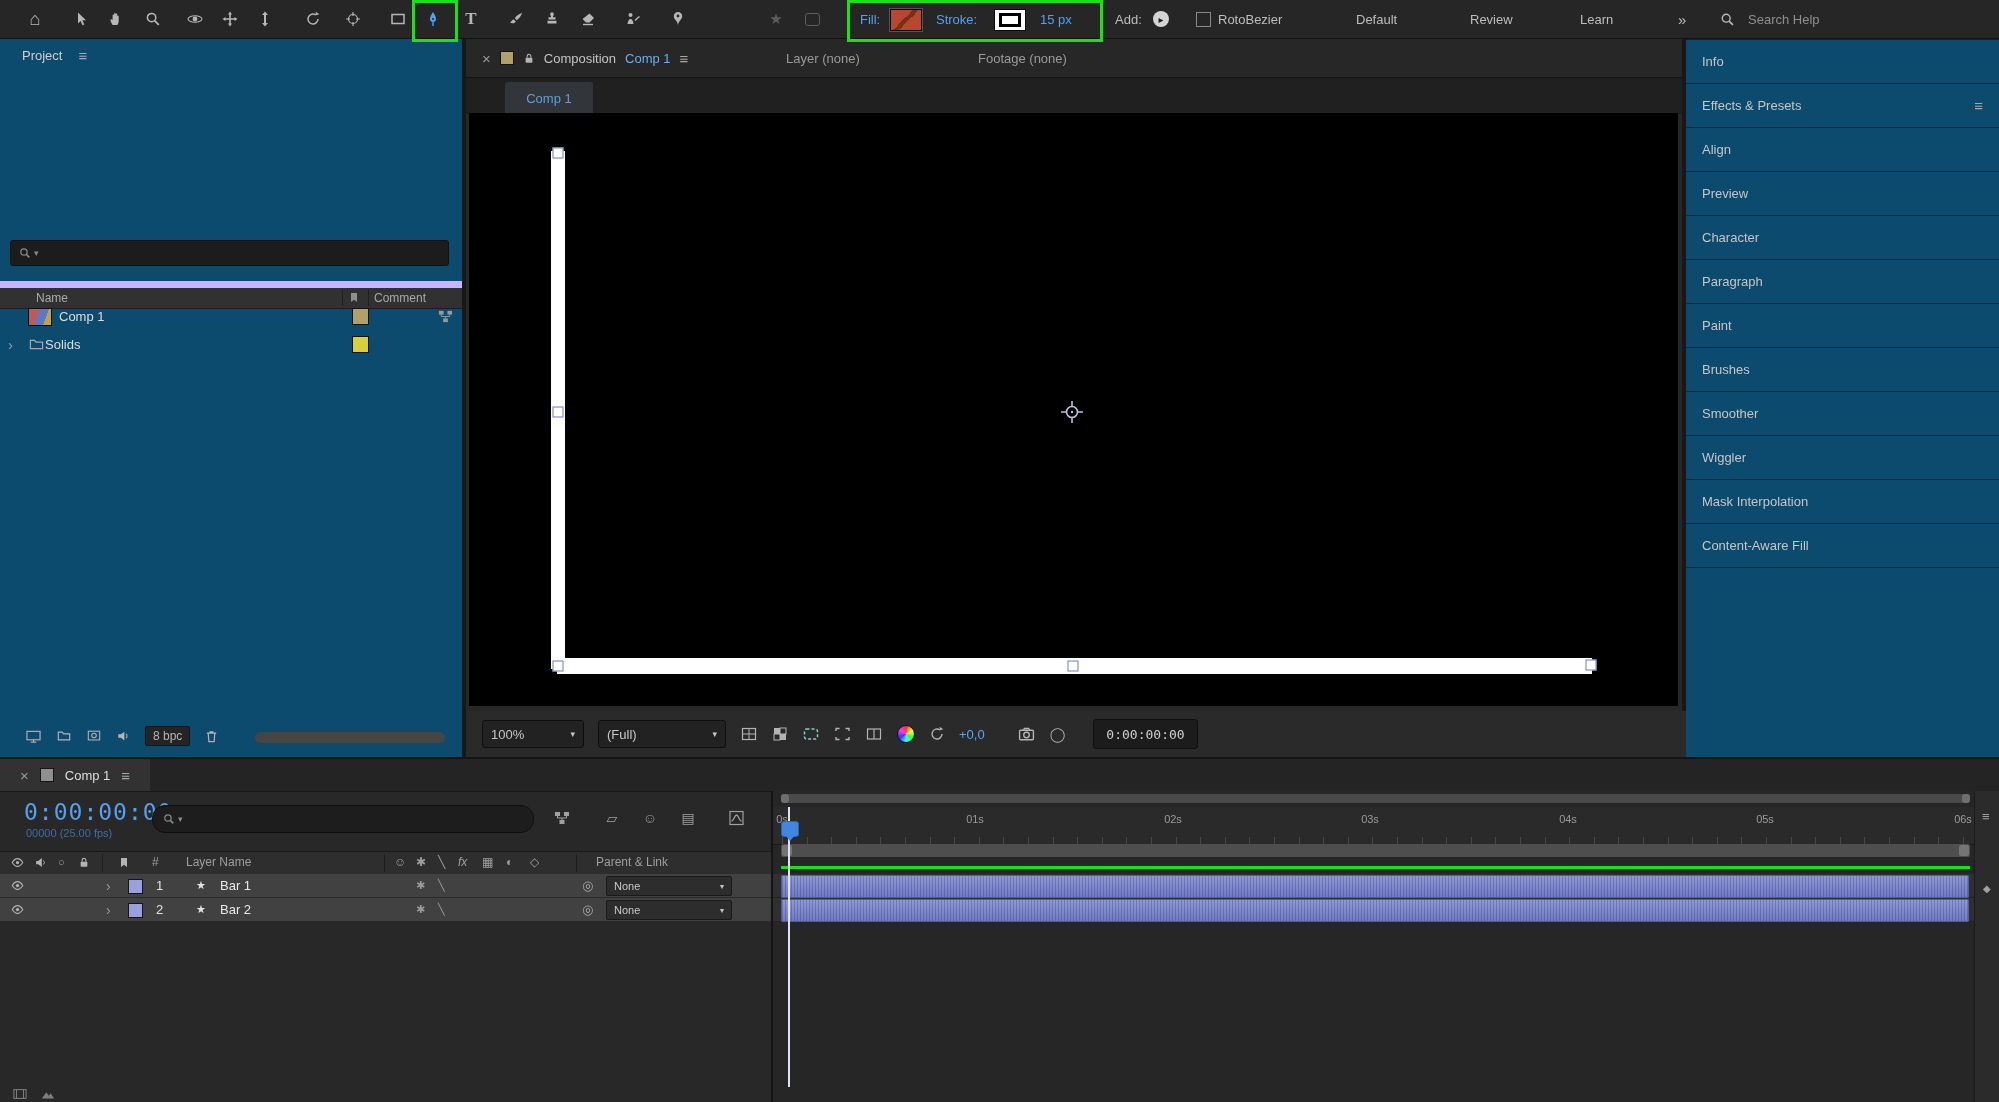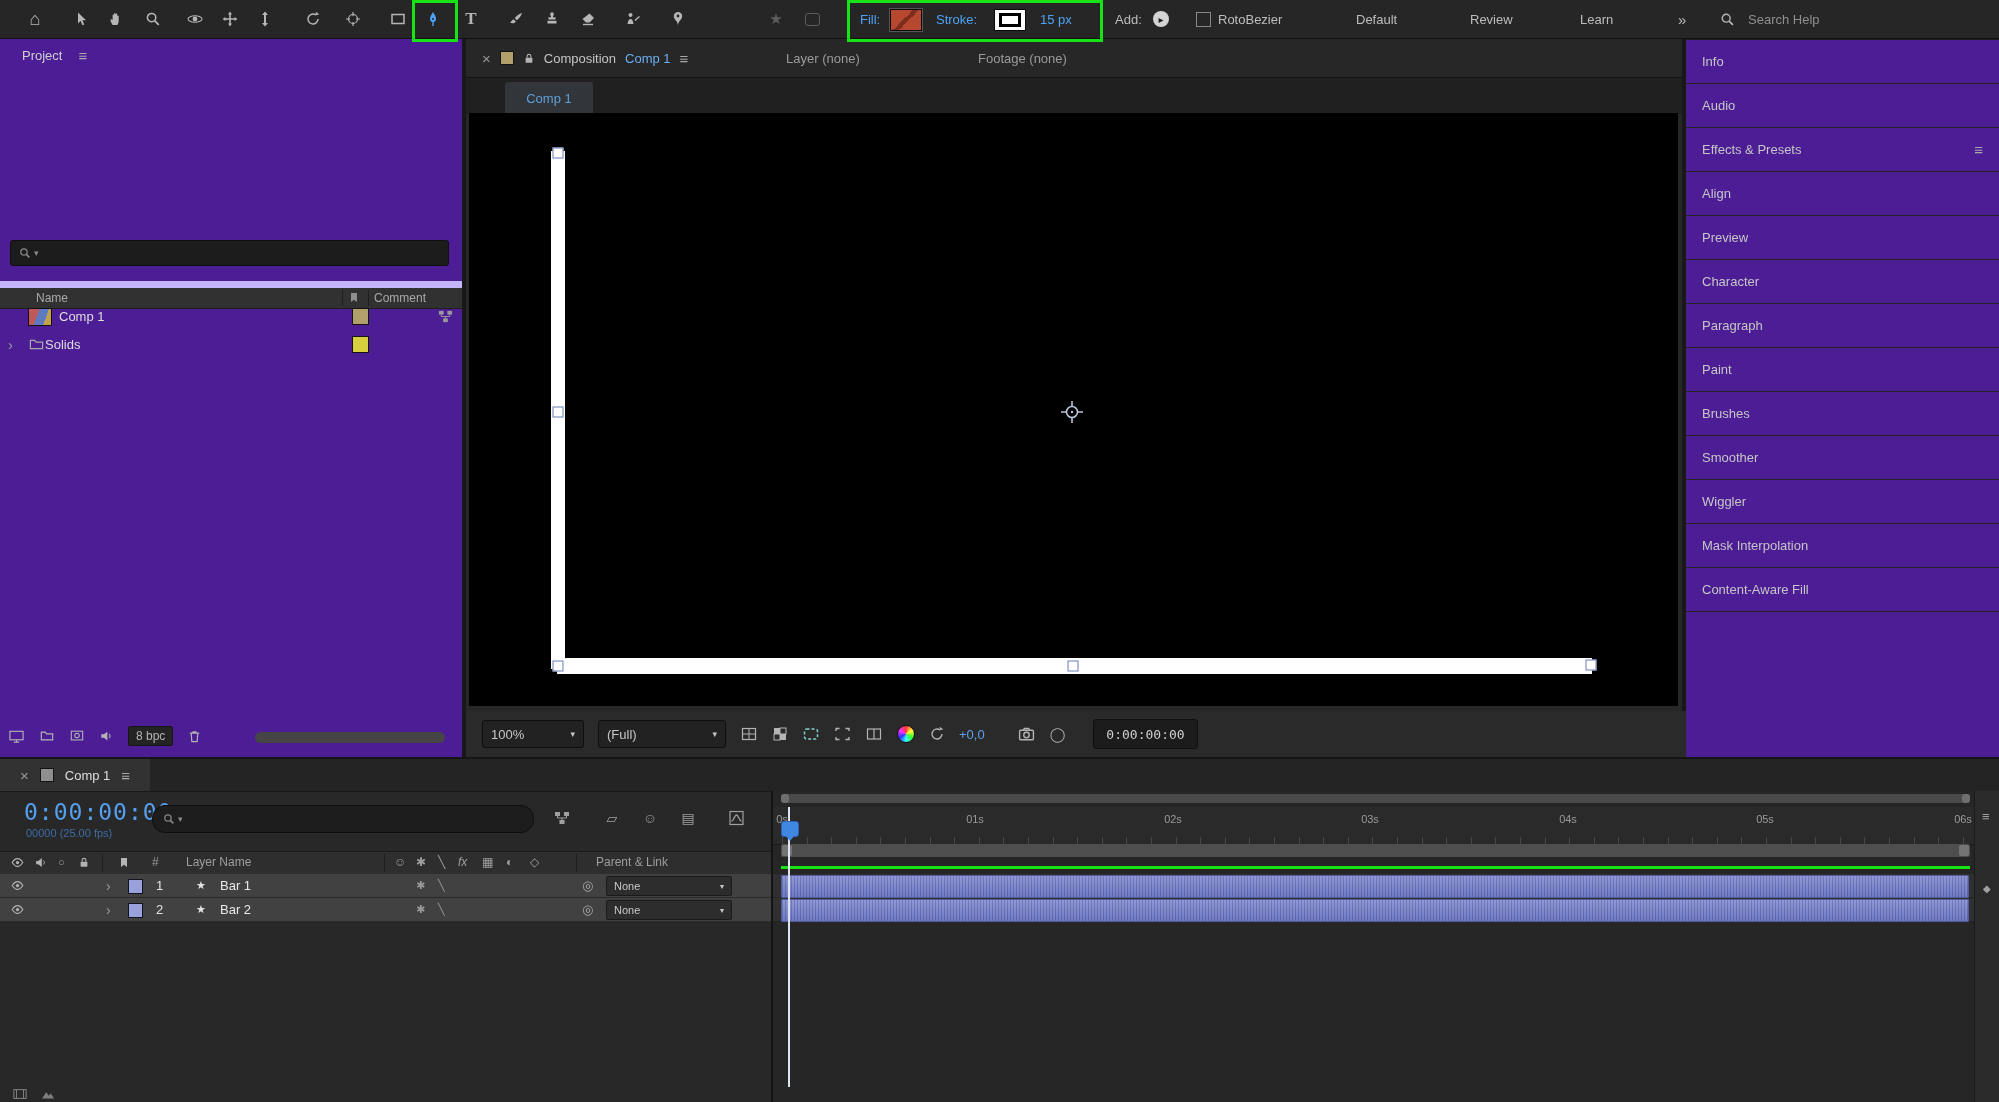--- a/index.html
+++ b/index.html
@@ -17,36 +17,36 @@
   .tb-label{position:absolute;top:0;height:38px;display:flex;align-items:center;color:#bdbdbd}
   .blue{color:#4fa3f5}
   .swatch-fill{position:absolute;top:9px;width:30px;height:20px;background:linear-gradient(135deg,#b5482f 44%,#7e2c1b 44% 56%,#b5482f 56%);border:1px solid #0a0a0a;box-shadow:0 0 0 1px #555}
   .swatch-stroke{position:absolute;top:9px;width:30px;height:20px;background:#fff;border:1px solid #0a0a0a;display:flex;align-items:center;justify-content:center}
   .swatch-stroke i{display:block;width:16px;height:8px;border:3px solid #000;background:#fff}
   .add-circle{position:absolute;top:11px;width:16px;height:16px;border-radius:50%;background:#d4d4d4;color:#1d1d1d;font-size:10px;display:flex;align-items:center;justify-content:center}
   .checkbox{position:absolute;top:12px;width:13px;height:13px;border:1px solid #8a8a8a;background:transparent}
   .green-box{position:absolute;border:3px solid #17e317;z-index:60;pointer-events:none}
 
   
-  .panel{position:absolute;background:#4c1d95}
+  .panel{position:absolute;background:#0c4a6e}
   .project{left:0;top:39px;width:462px;height:718px;border-right:4px solid #181818}
   .comp{left:466px;top:39px;width:1216px;height:718px;background:#272727;border-right:4px solid #181818}
   .rightp{left:1686px;top:40px;width:313px;height:718px}
   .tlpanel{left:0;top:757px;width:1999px;height:345px;background:#282828;border-top:2px solid #151515}
 
   
   .pp-header{height:32px;display:flex;align-items:center;gap:16px;padding-left:22px;color:#cfcfcf}
   .menu-ic{color:#a8a8a8;font-size:15px}
   .pp-search{position:absolute;left:10px;top:201px;right:13px;height:24px;background:#1c1c1c;border:1px solid #101010;border-radius:3px;display:flex;align-items:center;gap:3px;padding-left:8px;color:#8a8a8a}
   .pp-cols{position:absolute;left:0;top:242px;width:100%;height:20px;background:#313131;border-top:7px solid #c4b5fd;border-bottom:1px solid #1d1d1d;color:#a9a9a9;font-size:12px}
   .pp-row{position:absolute;left:0;width:100%;height:27px;display:flex;align-items:center}
   .swatch-sq{position:absolute;left:352px;width:15px;height:15px;border:1px solid #141414}
   .comp-thumb{position:absolute;left:28px;width:22px;height:16px;border:1px solid #101010;
       background:linear-gradient(110deg,#c05a5a 0 38%,#5d79c2 38% 72%,#c2a24a 72%)}
-  .pp-footer{position:absolute;left:0;bottom:8px;width:100%;height:26px;display:flex;align-items:center;gap:14px;padding-left:8px;color:#9e9e9e}
+  .pp-footer{position:absolute;left:0;bottom:8px;width:100%;height:26px;display:flex;align-items:center;gap:14px;padding-left:25px;color:#9e9e9e}
   .bpc{background:#242424;border:1px solid #161616;padding:2px 7px;border-radius:2px;font-size:12px;color:#b5b5b5}
   .pp-scroll{position:absolute;left:255px;bottom:14px;width:190px;height:11px;border-radius:6px;background:#454545}
 
   
   .cp-tabs{position:absolute;left:0;top:0;width:100%;height:38px;display:flex;align-items:center;gap:9px;padding-left:16px;color:#c4c4c4}
   .cp-subbar{position:absolute;left:0;top:38px;width:100%;height:36px;background:#202020;border-top:1px solid #141414}
   .cp-subtab{position:absolute;left:39px;top:4px;width:88px;height:32px;background:#32363a;border-radius:3px 3px 0 0;display:flex;align-items:center;justify-content:center;color:#5f9fd8}
   .viewport{position:absolute;left:3px;top:74px;width:1209px;height:593px;background:#000}
   .shape-bar{position:absolute;background:#fff}
   .handle{position:absolute;width:9px;height:9px;background:#fff;border:1px solid #6b7db8;transform:translate(-50%,-50%)}
@@ -407,23 +407,20 @@
           <span>0:00:00:00</span>
         </div>
     </div>
   </div>
 
   <div class="panel rightp">
     <div class="rp-item">
         <span>Info</span>
       </div>
     <div class="rp-item">
-        <span>Audio</span>
-      </div>
-    <div class="rp-item">
         <span>Effects &amp; Presets</span>
         <span class="menu-ic">≡</span>
       </div>
     <div class="rp-item">
         <span>Align</span>
       </div>
     <div class="rp-item">
         <span>Preview</span>
       </div>
     <div class="rp-item">

